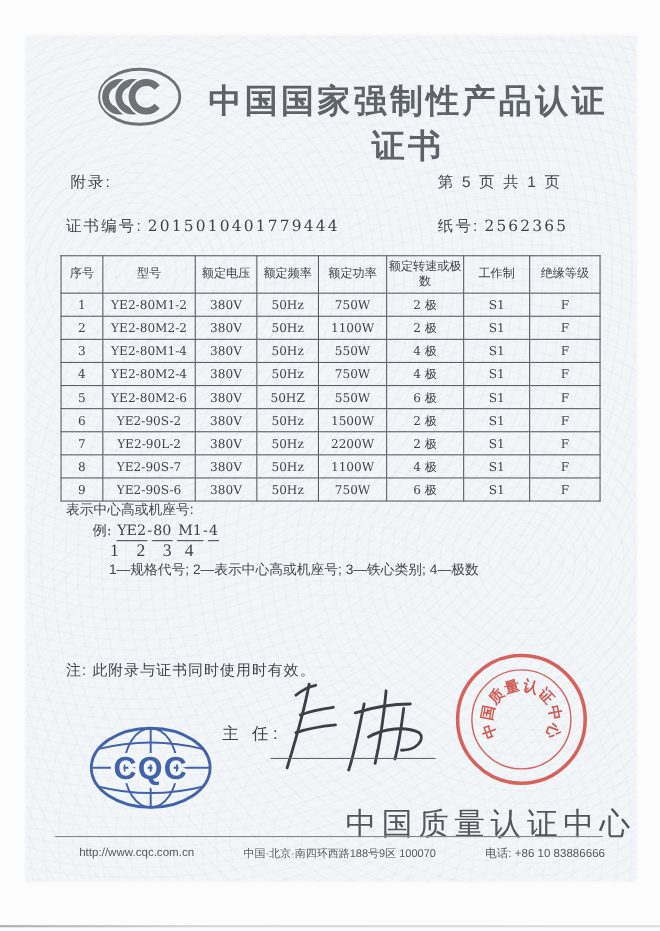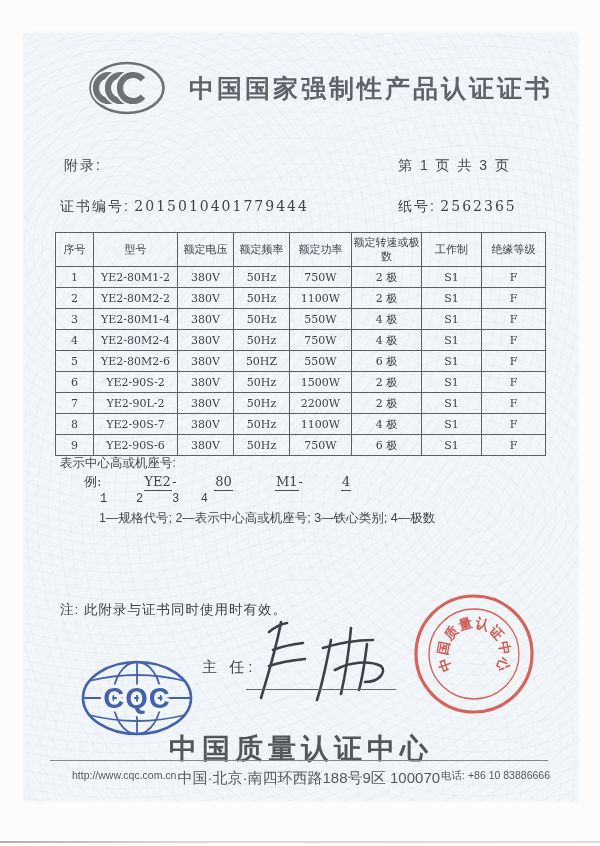--- a/index.html
+++ b/index.html
@@ -6,49 +6,49 @@
     background:#fcfcfc;font-family:"Liberation Sans","DejaVu Sans",sans-serif;}
   .canvas{position:relative;width:600px;height:846px;background:#fcfcfc;}
   .page{position:absolute;left:24px;top:33px;width:554px;height:768px;
     background-color:#f3f6f9;
     background-image:
       repeating-radial-gradient(circle at 18% 28%, rgba(150,175,205,0.060) 0 1.5px, transparent 1.5px 9px),
       repeating-radial-gradient(circle at 82% 62%, rgba(150,175,205,0.055) 0 1.5px, transparent 1.5px 11px),
       repeating-radial-gradient(circle at 50% 95%, rgba(150,175,205,0.045) 0 1.5px, transparent 1.5px 13px);
     box-shadow:0 0 4px rgba(0,0,0,0.05);}
   .abs{position:absolute;}
-  .title{left:140px;top:39px;width:366px;text-align:center;font-size:25px;
+  .title{left:140px;top:39px;width:366px;text-align:center;font-size:30px;
     font-weight:600;letter-spacing:3px;color:#5d6368;padding-left:24px;}
   .meta-label{font-size:14px;color:#43474c;letter-spacing:2px;}
   .meta-num{font-family:"DejaVu Serif","Liberation Serif",serif;font-size:14px;
     color:#3f444a;letter-spacing:2px;}
   table.spec{position:absolute;left:31px;top:199px;border-collapse:collapse;
     table-layout:fixed;width:490px;font-size:11px;color:#3f444a;
     border:1.5px solid #5a6066;padding-left:20px;}
   table.spec th, table.spec td{border:1px solid #5a6066;text-align:center;
     padding:0 1px;font-weight:normal;}
   table.spec th{height:33px;font-size:11px;line-height:1.25;}
   table.spec td{height:20px;font-family:"DejaVu Serif","Liberation Serif",serif;}
   .naming-title{left:36px;top:422px;font-size:12.5px;color:#43474c;}
   .naming-example{left:60px;top:440px;font-size:13px;color:#3f444a;
     font-family:"DejaVu Serif","Liberation Serif",serif;}
-  .naming-example .seg-u{border-bottom:1px solid #4a4f55;padding:0 1px 1px 1px;margin-left:38px;}
-  .naming-digits{left:76px;top:459px;font-size:12px;color:#3f444a;white-space:pre;
-    font-family:Liberation Mono, monospace;}
+  .naming-example .seg-u{border-bottom:1px solid #4a4f55;padding:0 1px 1px 1px;}
+  .naming-digits{left:76px;top:459px;font-size:16px;color:#3f444a;white-space:pre;
+    font-family:Liberation Serif, serif;}
   .naming-legend{left:56px;top:477px;font-size:12.5px;color:#43474c;margin-left:19px;}
   .note{left:36px;top:568px;font-size:13.5px;color:#3f444a;letter-spacing:1px;}
   .director{left:178px;top:625px;font-size:15px;color:#3f444a;letter-spacing:4px;}
   .sig-line{left:222px;top:656px;width:150px;height:1px;background:#61666b;}
-  .org-name{left:0;top:697px;width:554px;text-align:center;font-size:28px;
-    color:#53575b;font-weight:700;letter-spacing:5px;}
+  .org-name{left:0;top:697px;width:554px;text-align:right;font-size:28px;
+    color:#53575b;font-weight:400;letter-spacing:5px;}
   .footer-rule{left:26px;top:727px;width:498px;height:1px;background:#85888c;}
   .footer{left:0;top:736px;width:554px;display:flex;justify-content:space-between;
     padding:0 28px;box-sizing:border-box;font-size:10.5px;color:#55585c;}
   .footer .url{font-family:"Liberation Sans",sans-serif;padding-left:20px;}
-  .footer .addr{font-size:15px;}
+  .footer .addr{font-size:10px;}
   .bottom-edge{left:0;top:841px;width:600px;height:2px;
     background:linear-gradient(90deg,#9b9b9b,#cfcfcf 30%,#d6d6d6);opacity:.8;}
 </style>
 </head>
 <body>
 
 <div class="canvas">
   <div class="page">
 
     <svg class="abs" style="left:62px;top:26px;" width="82" height="58" viewBox="0 0 82 58">
@@ -58,21 +58,21 @@
         <path d="M 32.9,20.6 A 13 13 0 1 0 32.9,37.4" stroke="#6d7276" stroke-width="6.2"></path>
         <path d="M 44.9,20.6 A 13 13 0 1 0 44.9,37.4" stroke="#f3f6f9" stroke-width="10"></path>
         <path d="M 44.9,20.6 A 13 13 0 1 0 44.9,37.4" stroke="#6d7276" stroke-width="6.2"></path>
         <path d="M 56.9,20.6 A 13 13 0 1 0 56.9,37.4" stroke="#f3f6f9" stroke-width="10"></path>
         <path d="M 56.9,20.6 A 13 13 0 1 0 56.9,37.4" stroke="#6d7276" stroke-width="6.2"></path>
       </g>
     </svg>
     <div class="abs title">中国国家强制性产品认证证书</div>
 
     <div class="abs meta-label" style="left:40px;top:124px;">附录:</div>
-    <div class="abs meta-label" style="left:374px;top:124px;width:150px;">第 1 页 共 3 页</div>
+    <div class="abs meta-label" style="left:374px;top:124px;width:150px;">第 5 页 共 1 页</div>
 
     <div class="abs" style="left:36px;top:164px;">
       <span class="meta-label">证书编号:</span>
       <span class="meta-num">2015010401779444</span>
     </div>
     <div class="abs" style="left:374px;top:164px;">
       <span class="meta-label">纸号:</span>
       <span class="meta-num">2562365</span>
     </div>
 

